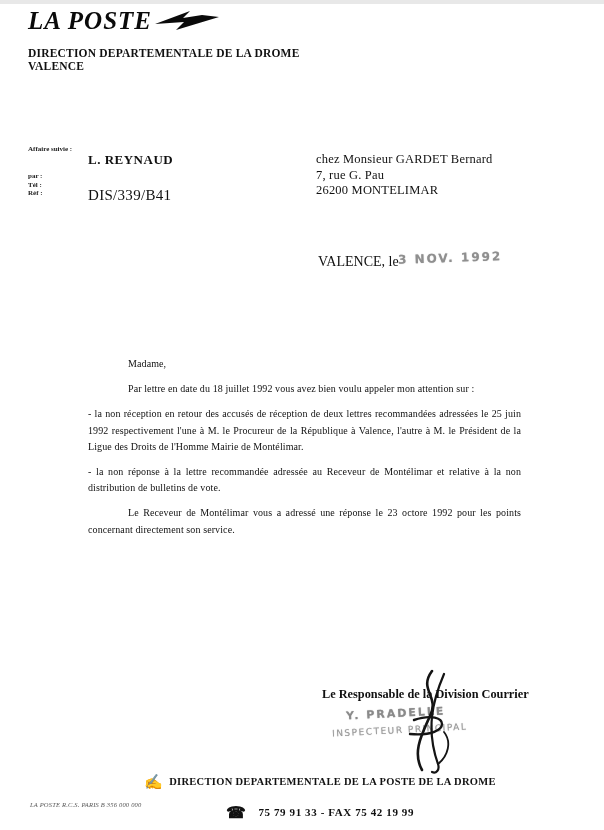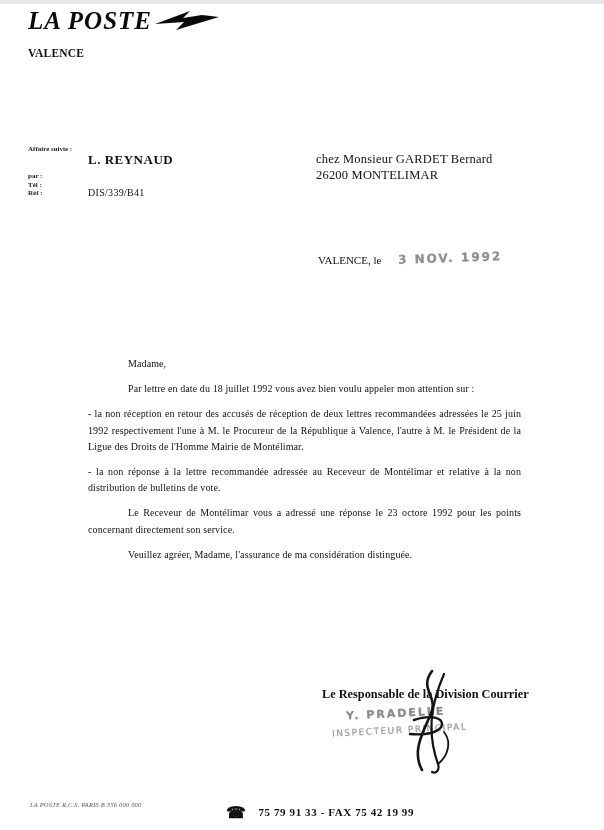--- a/index.html
+++ b/index.html
@@ -33,30 +33,30 @@
     letter-spacing: 0.2px;
   }
 
   
   .margin-labels { position: absolute; left: 28px; top: 141px; font-weight: bold; }
   .lbl { font-size: 7px; color: #222; }
   .lbl-affaire { margin-bottom: 19px; }
   .lbl-par, .lbl-tel, .lbl-ref { line-height: 8.5px; }
 
   .followed-by { position: absolute; left: 88px; top: 148px; font-weight: bold; font-size: 13px; letter-spacing: 0.5px; }
-  .ref-value   { position: absolute; left: 88px; top: 183px; font-size: 10px; letter-spacing: 0.3px; }
+  .ref-value   { position: absolute; left: 88px; top: 183px; font-size: 15px; letter-spacing: 0.3px; }
 
   
   .recipient {
     position: absolute; left: 316px; top: 148px;
     font-size: 12.5px; line-height: 15.5px; letter-spacing: 0.2px;
   }
 
   
-  .dateline { position: absolute; left: 318px; top: 250px; font-size: 11px; text-align: center; }
+  .dateline { position: absolute; left: 318px; top: 250px; font-size: 14px; text-align: center; }
   .date-stamp {
     position: absolute; left: 398px; top: 247px;
     font-family: "DejaVu Sans", sans-serif;
     font-weight: bold; font-size: 12px; letter-spacing: 2px;
     color: #8f8f8f; transform: rotate(-2deg);
     text-shadow: 0 0 1px #b5b5b5;
     white-space: nowrap;
   }
 
   
@@ -118,64 +118,68 @@
   <div class="logo">
     <span class="logo-text">LA POSTE</span>
     <span class="logo-bird">
       <svg width="66" height="22" viewBox="0 0 66 22">
         <path d="M1 14 L36 1 L29 8 L48 5 L65 7 L22 20 L30 12 Z" fill="#0a0a0a"></path>
       </svg>
     </span>
   </div>
 
   <div class="org-block">
+    <div>DIRECTION DEPARTEMENTALE DE LA DROME</div>
     <div>VALENCE</div>
   </div>
 
   <div class="margin-labels">
     <div class="lbl lbl-affaire">Affaire suivie :</div>
     <div class="lbl lbl-par">par :</div>
     <div class="lbl lbl-tel">Tél :</div>
     <div class="lbl lbl-ref">Réf :</div>
   </div>
 
   <div class="followed-by">L. REYNAUD</div>
   <div class="ref-value">DIS/339/B41</div>
 
   <div class="recipient">
     <div>chez Monsieur GARDET Bernard</div>
+    <div>7, rue G. Pau</div>
     <div>26200 MONTELIMAR</div>
   </div>
 
   <div class="dateline">VALENCE, le</div>
   <div class="date-stamp">3 NOV. 1992</div>
 
   <div class="body-block">
     <p class="salutation">Madame,</p>
     <p class="indent">Par lettre en date du 18 juillet 1992 vous avez bien voulu appeler mon attention sur :</p>
     <p>- la non réception en retour des accusés de réception de deux lettres recommandées adressées le 25 juin 1992 respectivement l'une à M. le Procureur de la République à Valence, l'autre à M. le Président de la Ligue des Droits de l'Homme Mairie de Montélimar.</p>
     <p>- la non réponse à la lettre recommandée adressée au Receveur de Montélimar et relative à la non distribution de bulletins de vote.</p>
     <p class="indent">Le Receveur de Montélimar vous a adressé une réponse le 23 octore 1992 pour les points concernant directement son service.</p>
-    <p class="indent">Veuillez agréer, Madame, l'assurance de ma considération distinguée.</p>
   </div>
 
   <div class="sig-title">Le Responsable de la Division Courrier</div>
   <div class="sig-name">Y. PRADELLE</div>
   <div class="sig-role">INSPECTEUR PRINCIPAL</div>
   <div class="sig-scrawl">
     <svg width="70" height="110" viewBox="0 0 70 110">
       <g fill="none" stroke="#141414" stroke-linecap="round">
         <path d="M40 3 C 26 22, 48 28, 38 48 C 30 66, 20 84, 30 102" stroke-width="2.6"></path>
         <path d="M52 6 C 40 34, 34 62, 46 96 C 48 102, 44 106, 40 104" stroke-width="2.2"></path>
         <path d="M22 52 C 58 40, 62 70, 18 66" stroke-width="2.4"></path>
         <path d="M46 96 C 56 88, 60 74, 52 64" stroke-width="1.8"></path>
       </g>
     </svg>
   </div>
 
+  <div class="footer-line1">
+    <span class="write-icon">✍</span><span>DIRECTION DEPARTEMENTALE DE LA POSTE DE LA DROME</span>
+  </div>
   <div class="footer-phone">
     <span class="phone-icon">☎</span><span>75 79 91 33 - FAX 75 42 19 99</span>
   </div>
   <div class="footer-legal">
     <span>LA POSTE  R.C.S. PARIS B 356 000 000</span>
   </div>
 
 </div>
 
 </body></html>

